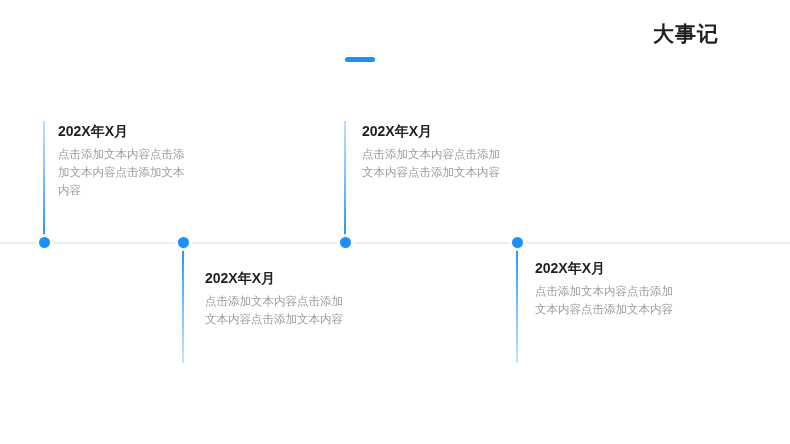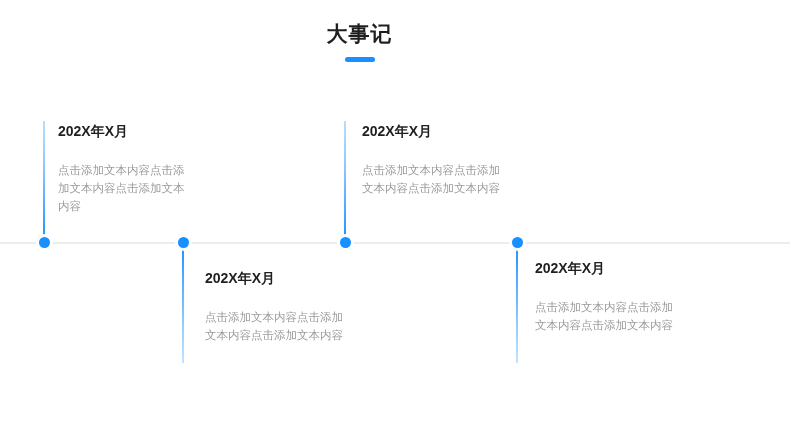--- a/index.html
+++ b/index.html
@@ -22,21 +22,21 @@
     background: #ffffff;
     overflow: hidden;
   }
 
   
   .header {
     position: absolute;
     left: 0;
     top: 20px;
     width: 719px;
-    text-align: center;
+    text-align: right;
   }
   .header-title {
     font-size: 21px;
     font-weight: bold;
     color: #1f1f1f;
     letter-spacing: 1px;
     line-height: 28px;
     font-family: "Liberation Sans", "DejaVu Sans", sans-serif;
   }
   .header-accent {
@@ -107,21 +107,21 @@
 
   .m-title {
     font-size: 14px;
     font-weight: bold;
     color: #1f1f1f;
     line-height: 20px;
     white-space: nowrap;
     font-family: "Liberation Sans", "DejaVu Sans", sans-serif;
   }
   .m-body {
-    margin-top: 20px;
+    margin-top: 4px;
     font-size: 11.5px;
     color: #9a9a9a;
     line-height: 18px;
     font-family: "Liberation Sans", "DejaVu Sans", sans-serif;
   }
 
   
   .m1 { left: 44px; }
   .m1 .content { left: 14px; }
   .m1 .m-body { width: 132px; }

